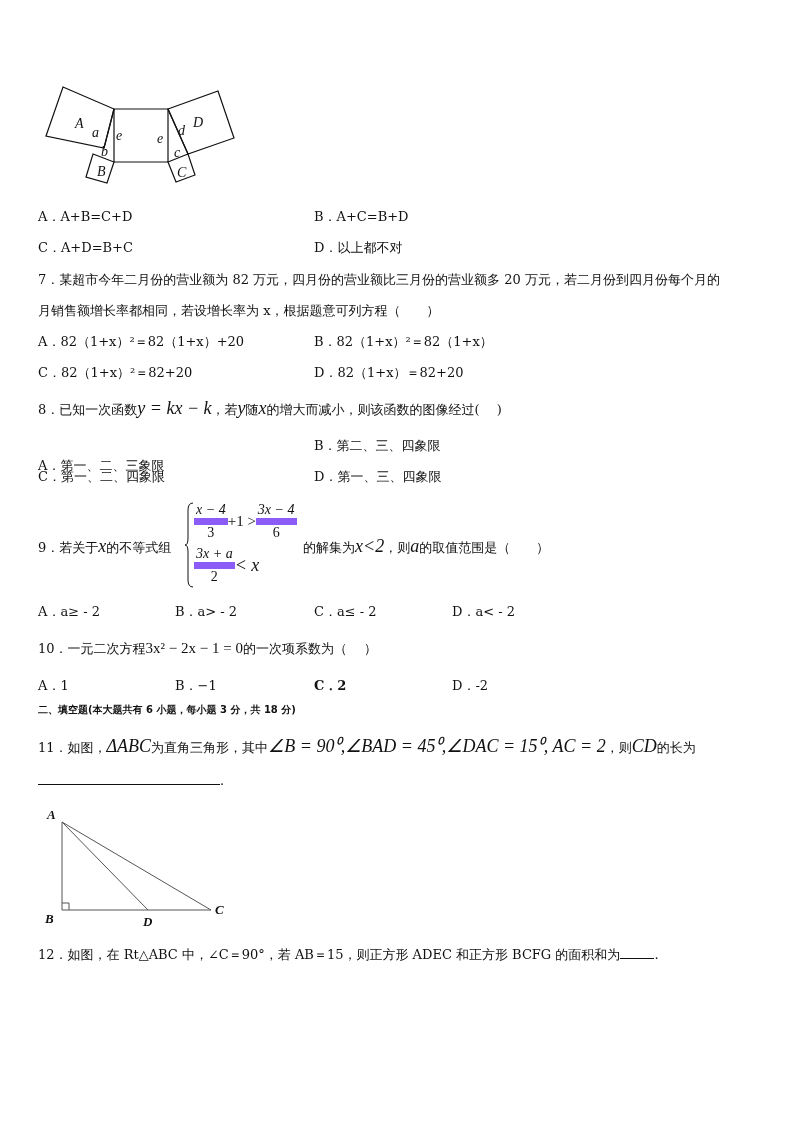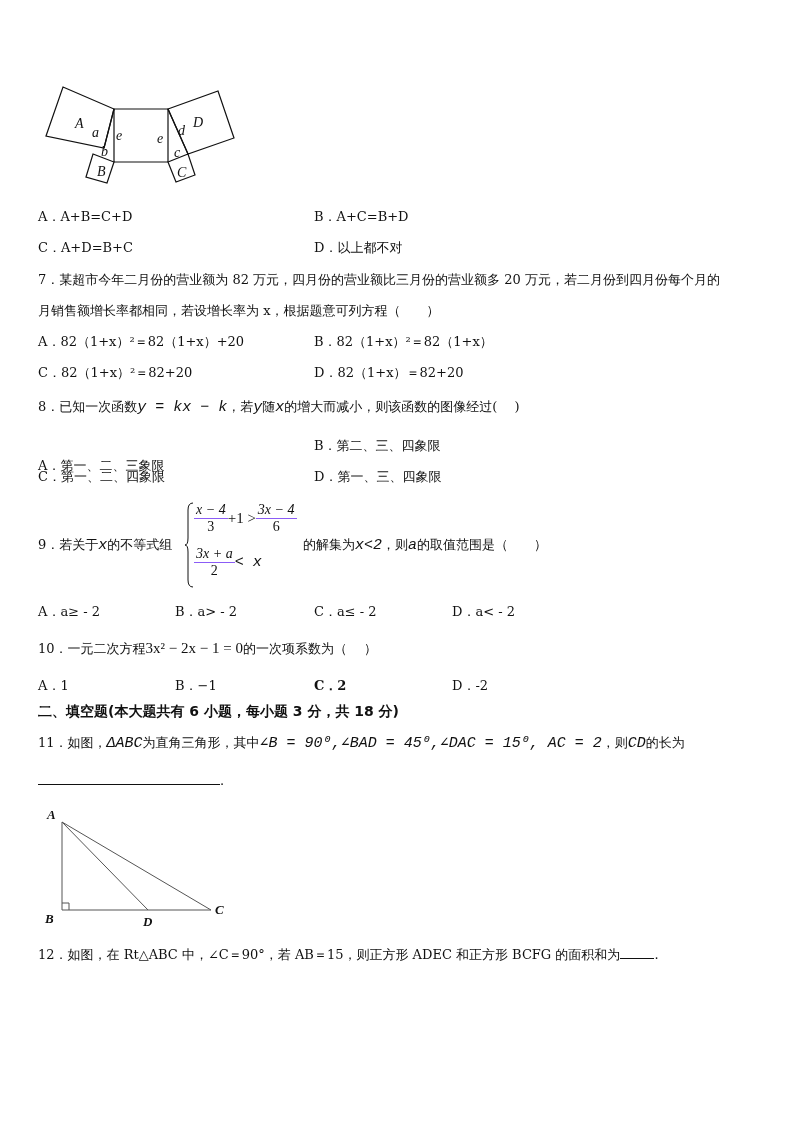--- a/index.html
+++ b/index.html
@@ -3,25 +3,25 @@
 <meta charset="utf-8">
 <style>
   html, body { margin: 0; padding: 0; background: #ffffff; }
   body {
     width: 794px; height: 1123px; position: relative; overflow: hidden;
     font-family: "DejaVu Serif", "Liberation Serif", serif;
     color: #111; font-size: 13px;
   }
   .abs { position: absolute; white-space: nowrap; }
   .opt { position: absolute; white-space: nowrap; font-size: 13px; }
-  .math { font-family: Liberation Mono, monospace; font-style: italic; font-size: 15px; }
+  .math { font-family: Liberation Serif, serif; font-style: italic; font-size: 18px; }
   .mathu { font-family: "Liberation Serif", "DejaVu Serif", serif; font-size: 15px; }
-  .heading { font-family: "DejaVu Sans", "Liberation Sans", sans-serif; font-weight: bold; font-size: 14px; }
+  .heading { font-family: "DejaVu Sans", "Liberation Sans", sans-serif; font-weight: bold; font-size: 10px; }
   .frac { display: inline-block; vertical-align: middle; text-align: center; font-family: "Liberation Serif", serif; font-size: 14px; }
-  .frac .num { display: block; border-bottom: 1px solid #8b5cf6; padding: 0 2px; font-style: italic; }
+  .frac .num { display: block; border-bottom: 7px solid #8b5cf6; padding: 0 2px; font-style: italic; }
   .frac .den { display: block; padding: 0 2px; }
   .blank { display: inline-block; border-bottom: 1px solid #111; }
   svg text { font-family: "Liberation Serif", "DejaVu Serif", serif; }
 </style>
 </head>
 <body>
 
 <svg class="abs" style="left:40px;top:82px;" width="210" height="105" viewBox="0 0 210 105">
   <g fill="none" stroke="#111" stroke-width="1.2">
 

